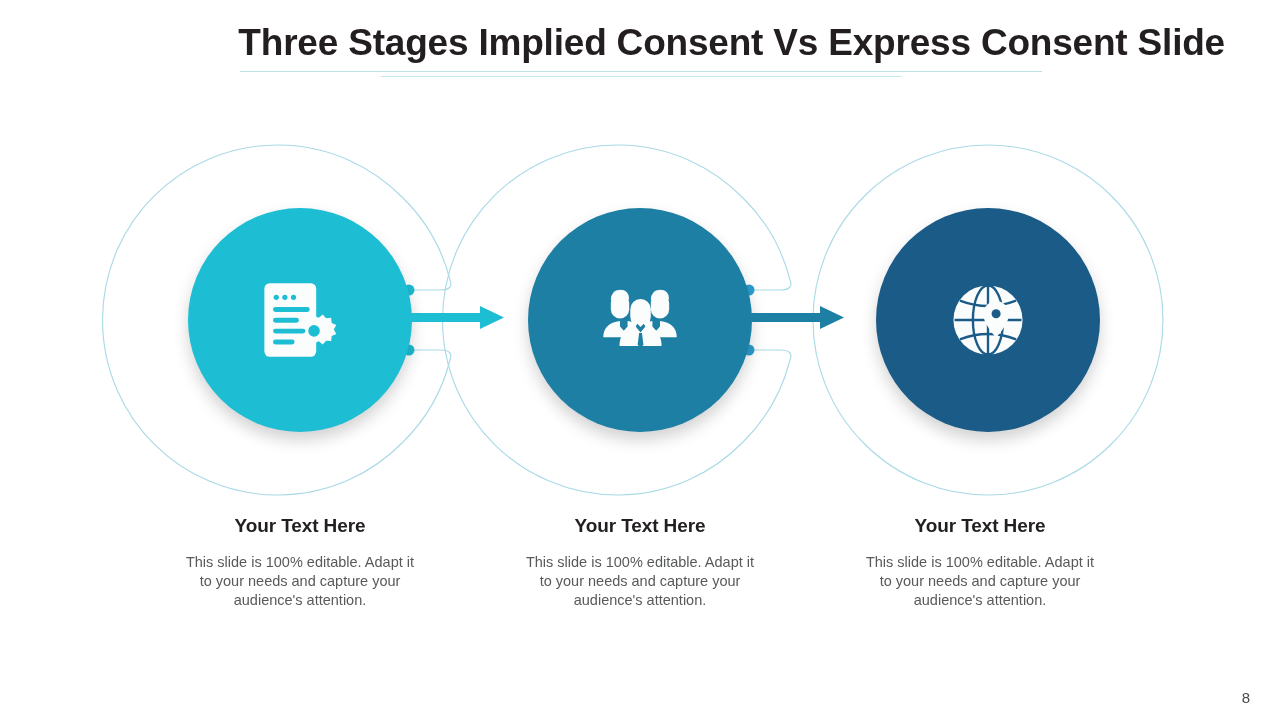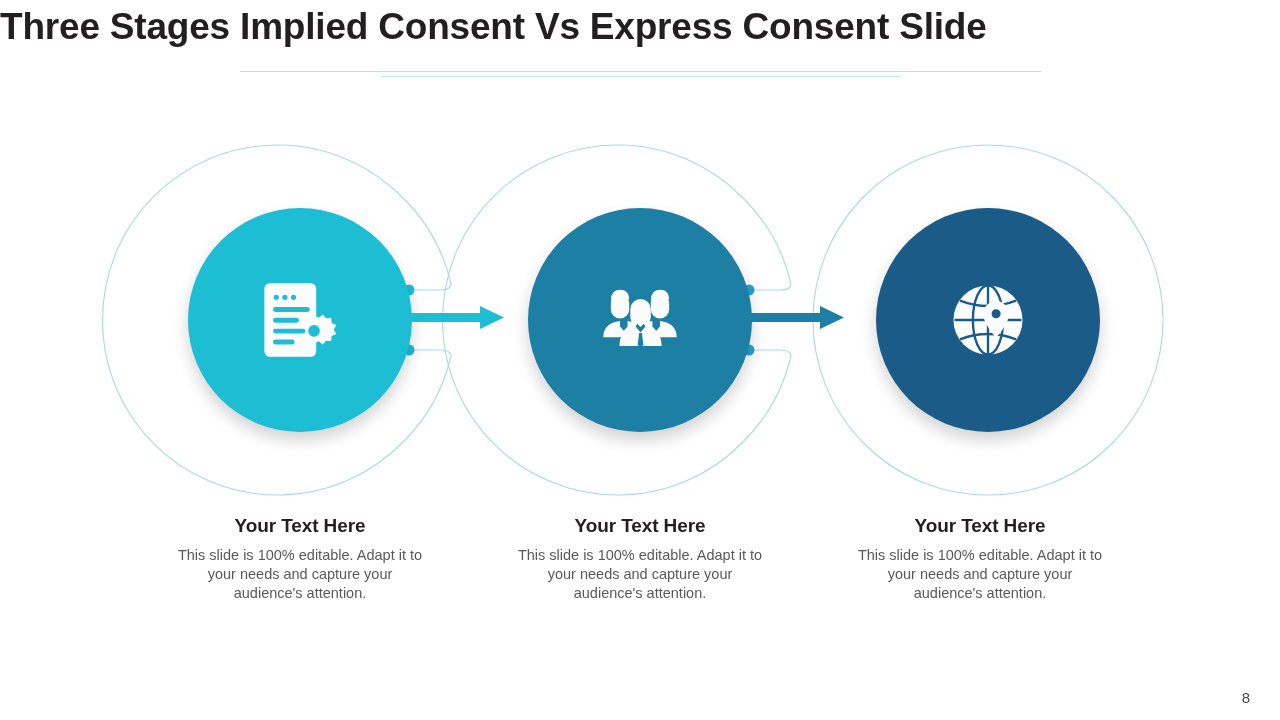--- a/index.html
+++ b/index.html
@@ -11,24 +11,24 @@
     width: 1280px;
     height: 720px;
     font-family: "Liberation Sans", sans-serif;
     position: relative;
     overflow: hidden;
   }
 
   
   #slide-title {
     position: absolute;
-    top: 6px;
+    top: 22px;
     left: 0;
     width: 1225px;
-    text-align: left;
+    text-align: right;
     font-size: 37px;
     font-weight: bold;
     color: #231f20;
     letter-spacing: -0.2px;
     white-space: nowrap;
   }
   .title-rule {
     position: absolute;
     height: 1px;
     background: #b9e3e6;
@@ -125,21 +125,21 @@
     font-weight: bold;
     color: #231f20;
     letter-spacing: -0.1px;
     margin: 0 0 9px 0;
     line-height: 1.1;
   }
   .caption-body {
     font-size: 14.5px;
     color: #58595b;
     line-height: 1.32;
-    margin: 8px;
+    margin: 16px;
     padding: 0 16px;
   }
 
   
   #page-number {
     position: absolute;
     right: 30px;
     bottom: 14px;
     font-size: 15px;
     color: #4a4a4a;

